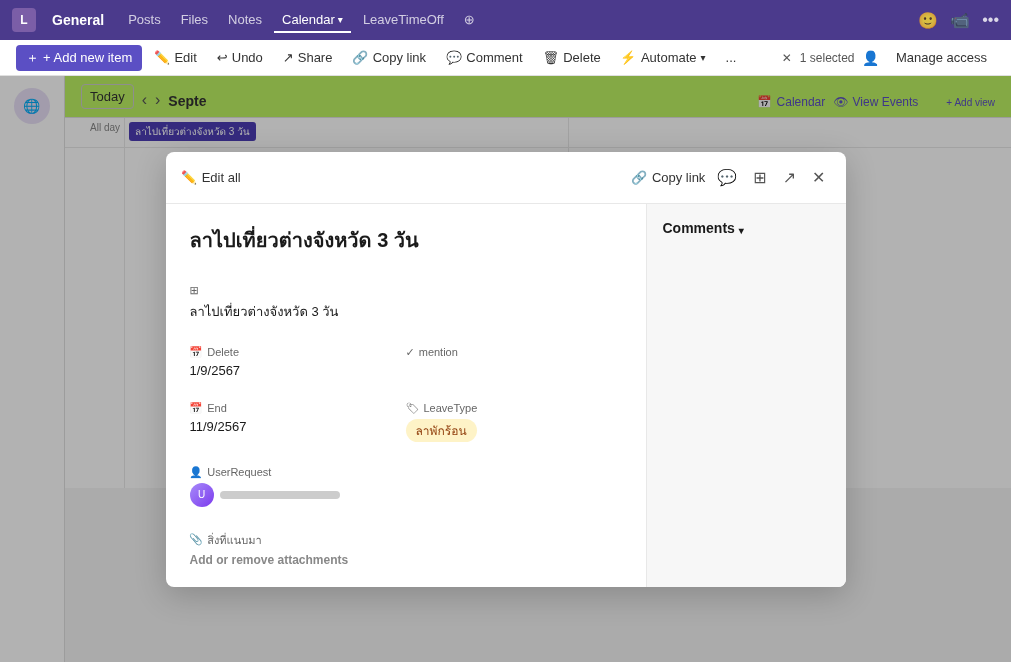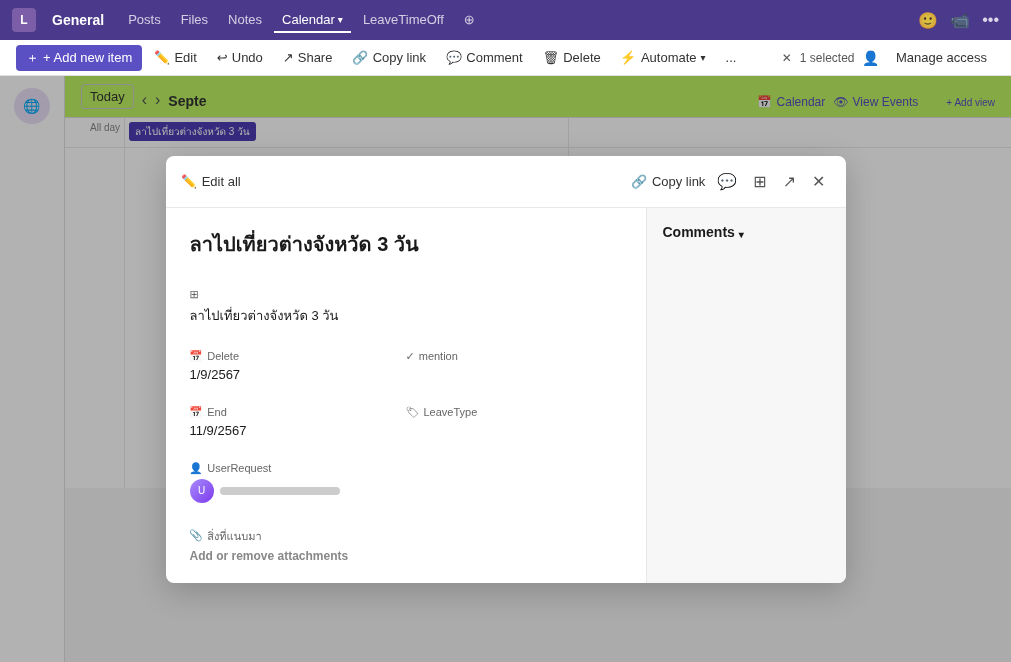--- a/index.html
+++ b/index.html
@@ -410,20 +410,23 @@
                 <span>End</span>
               </div>
               <div class="field-value">11/9/2567</div>
             </div>
 
             <div class="form-field">
               <div class="field-label">
                 <span>🏷</span>
                 <span>LeaveType</span>
               </div>
+              <div>
+                <span class="leave-type-badge">ลาพักร้อน</span>
+              </div>
             </div>
 
             <div class="form-field" style="grid-column: 1;">
               <div class="field-label">
                 <span>👤</span>
                 <span>UserRequest</span>
               </div>
               <div class="user-row">
                 <div class="user-avatar">U</div>
                 <div class="user-name-bar"></div>

